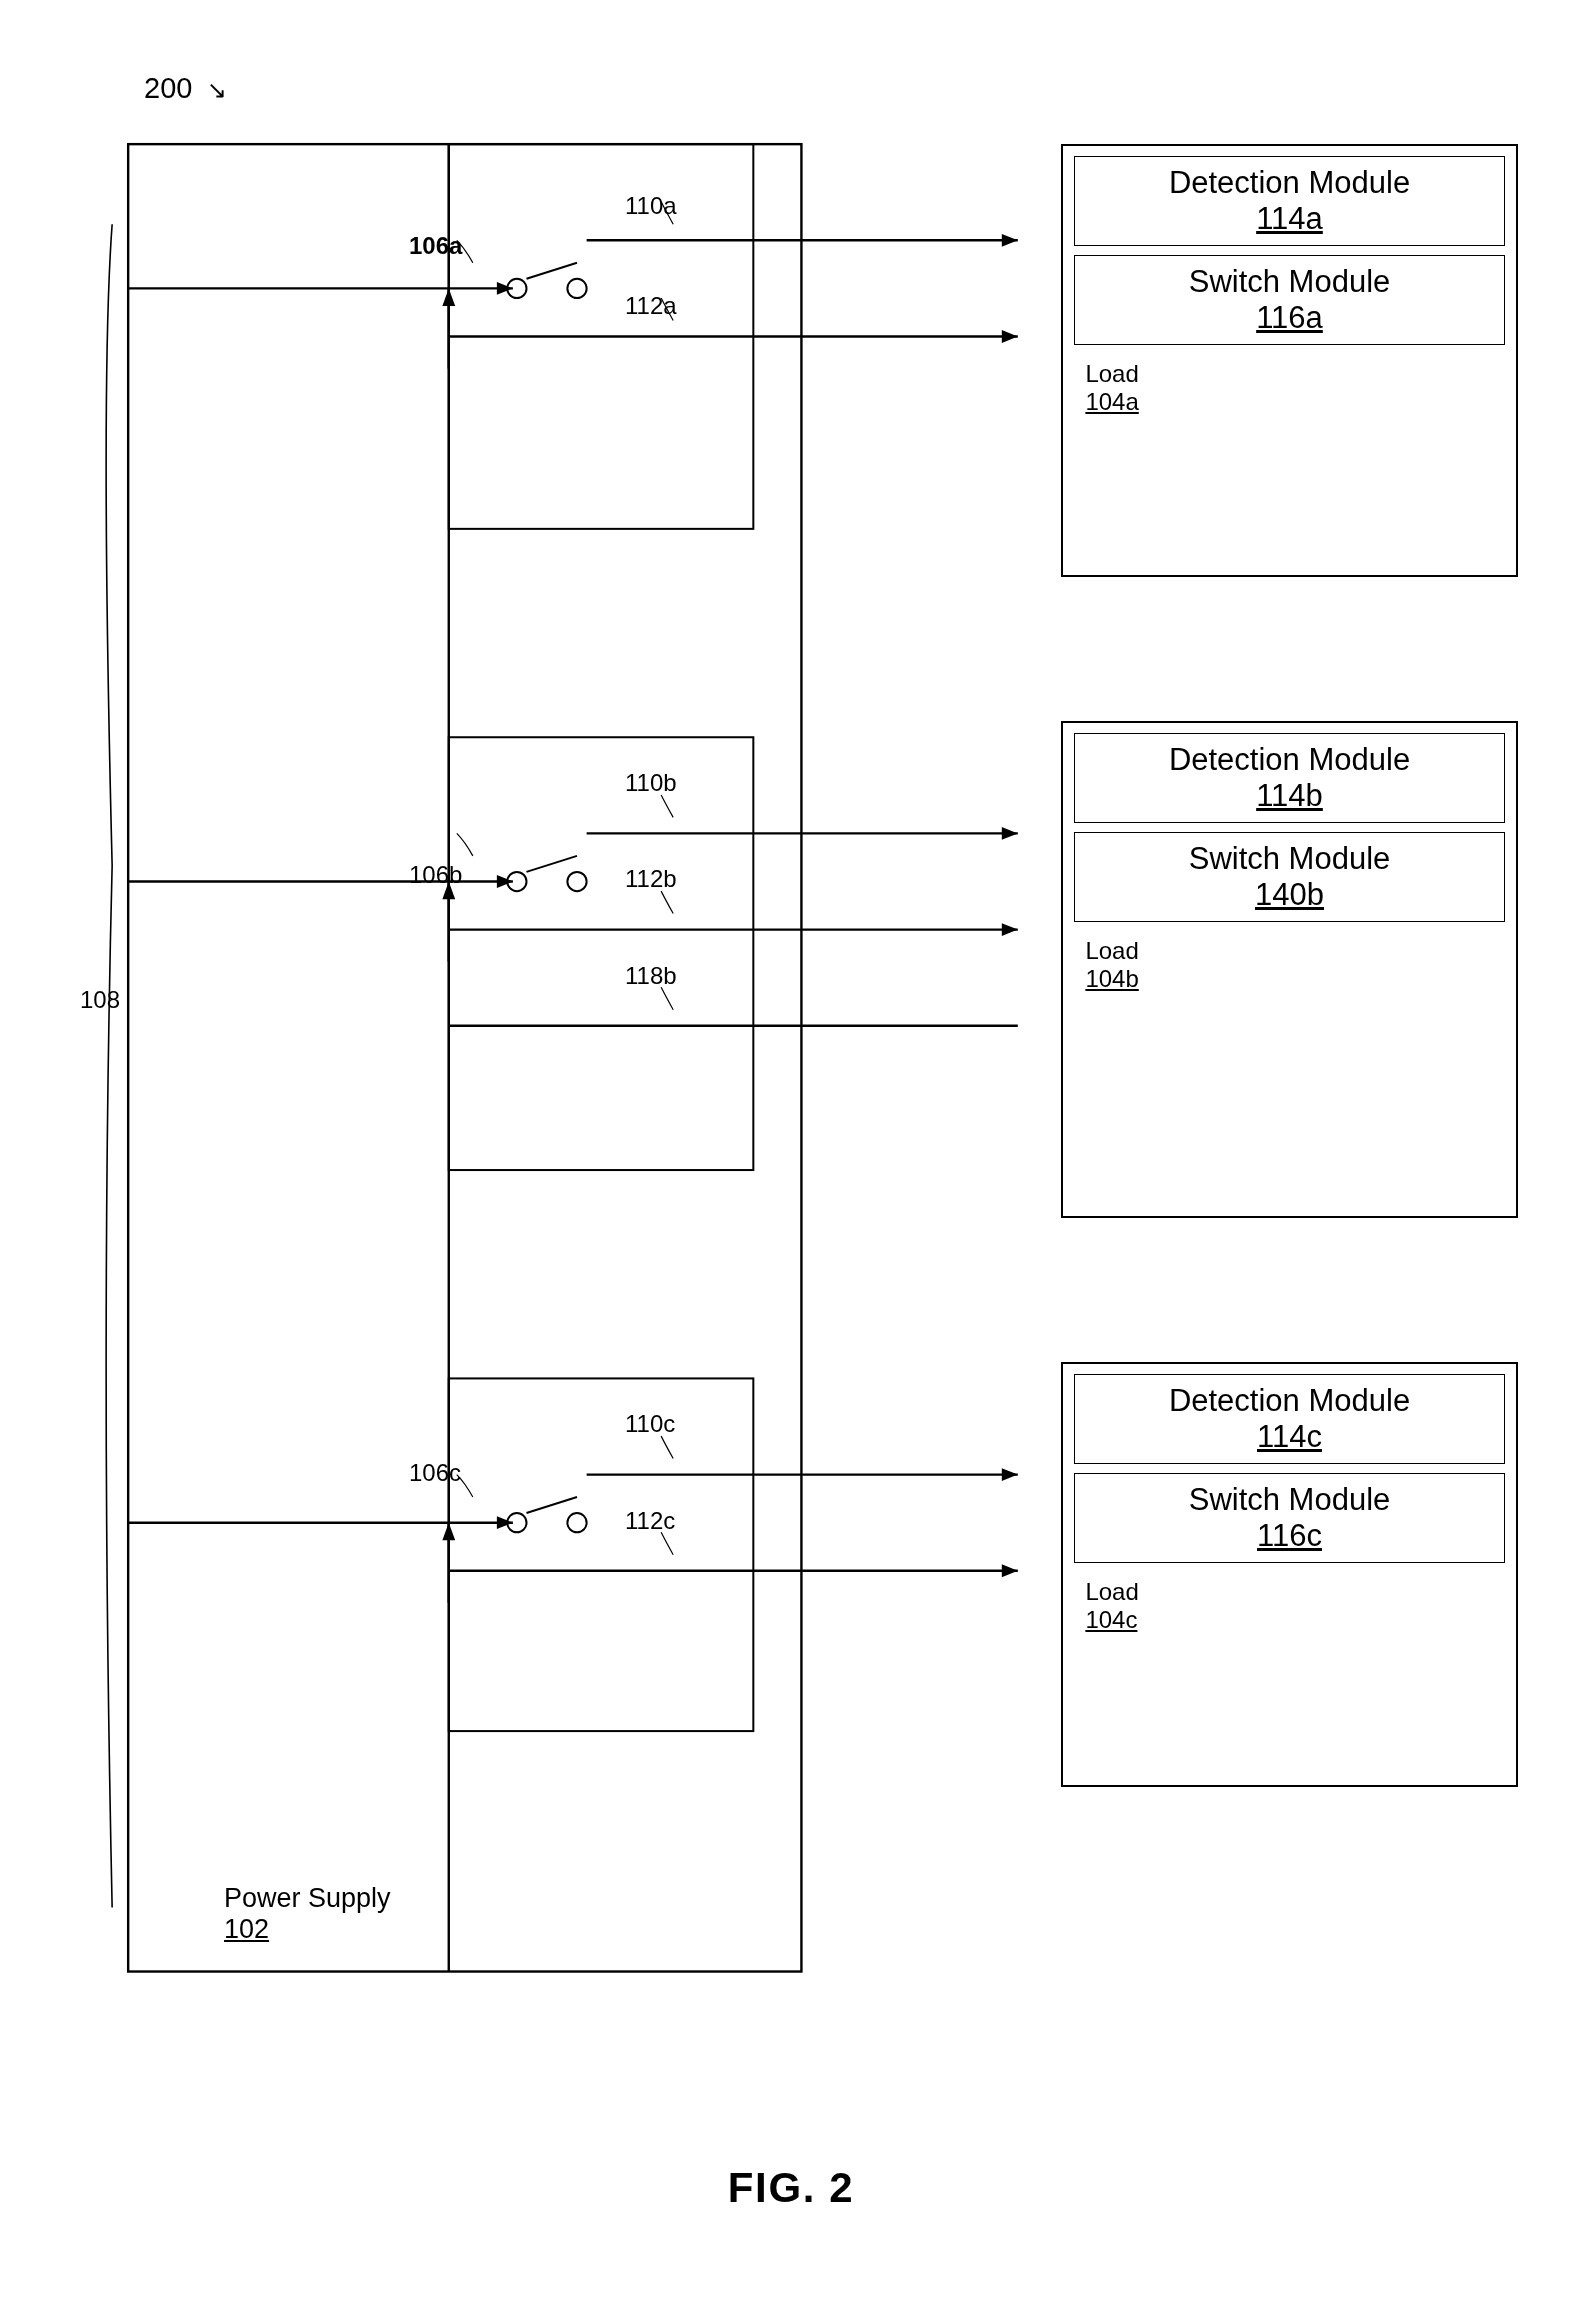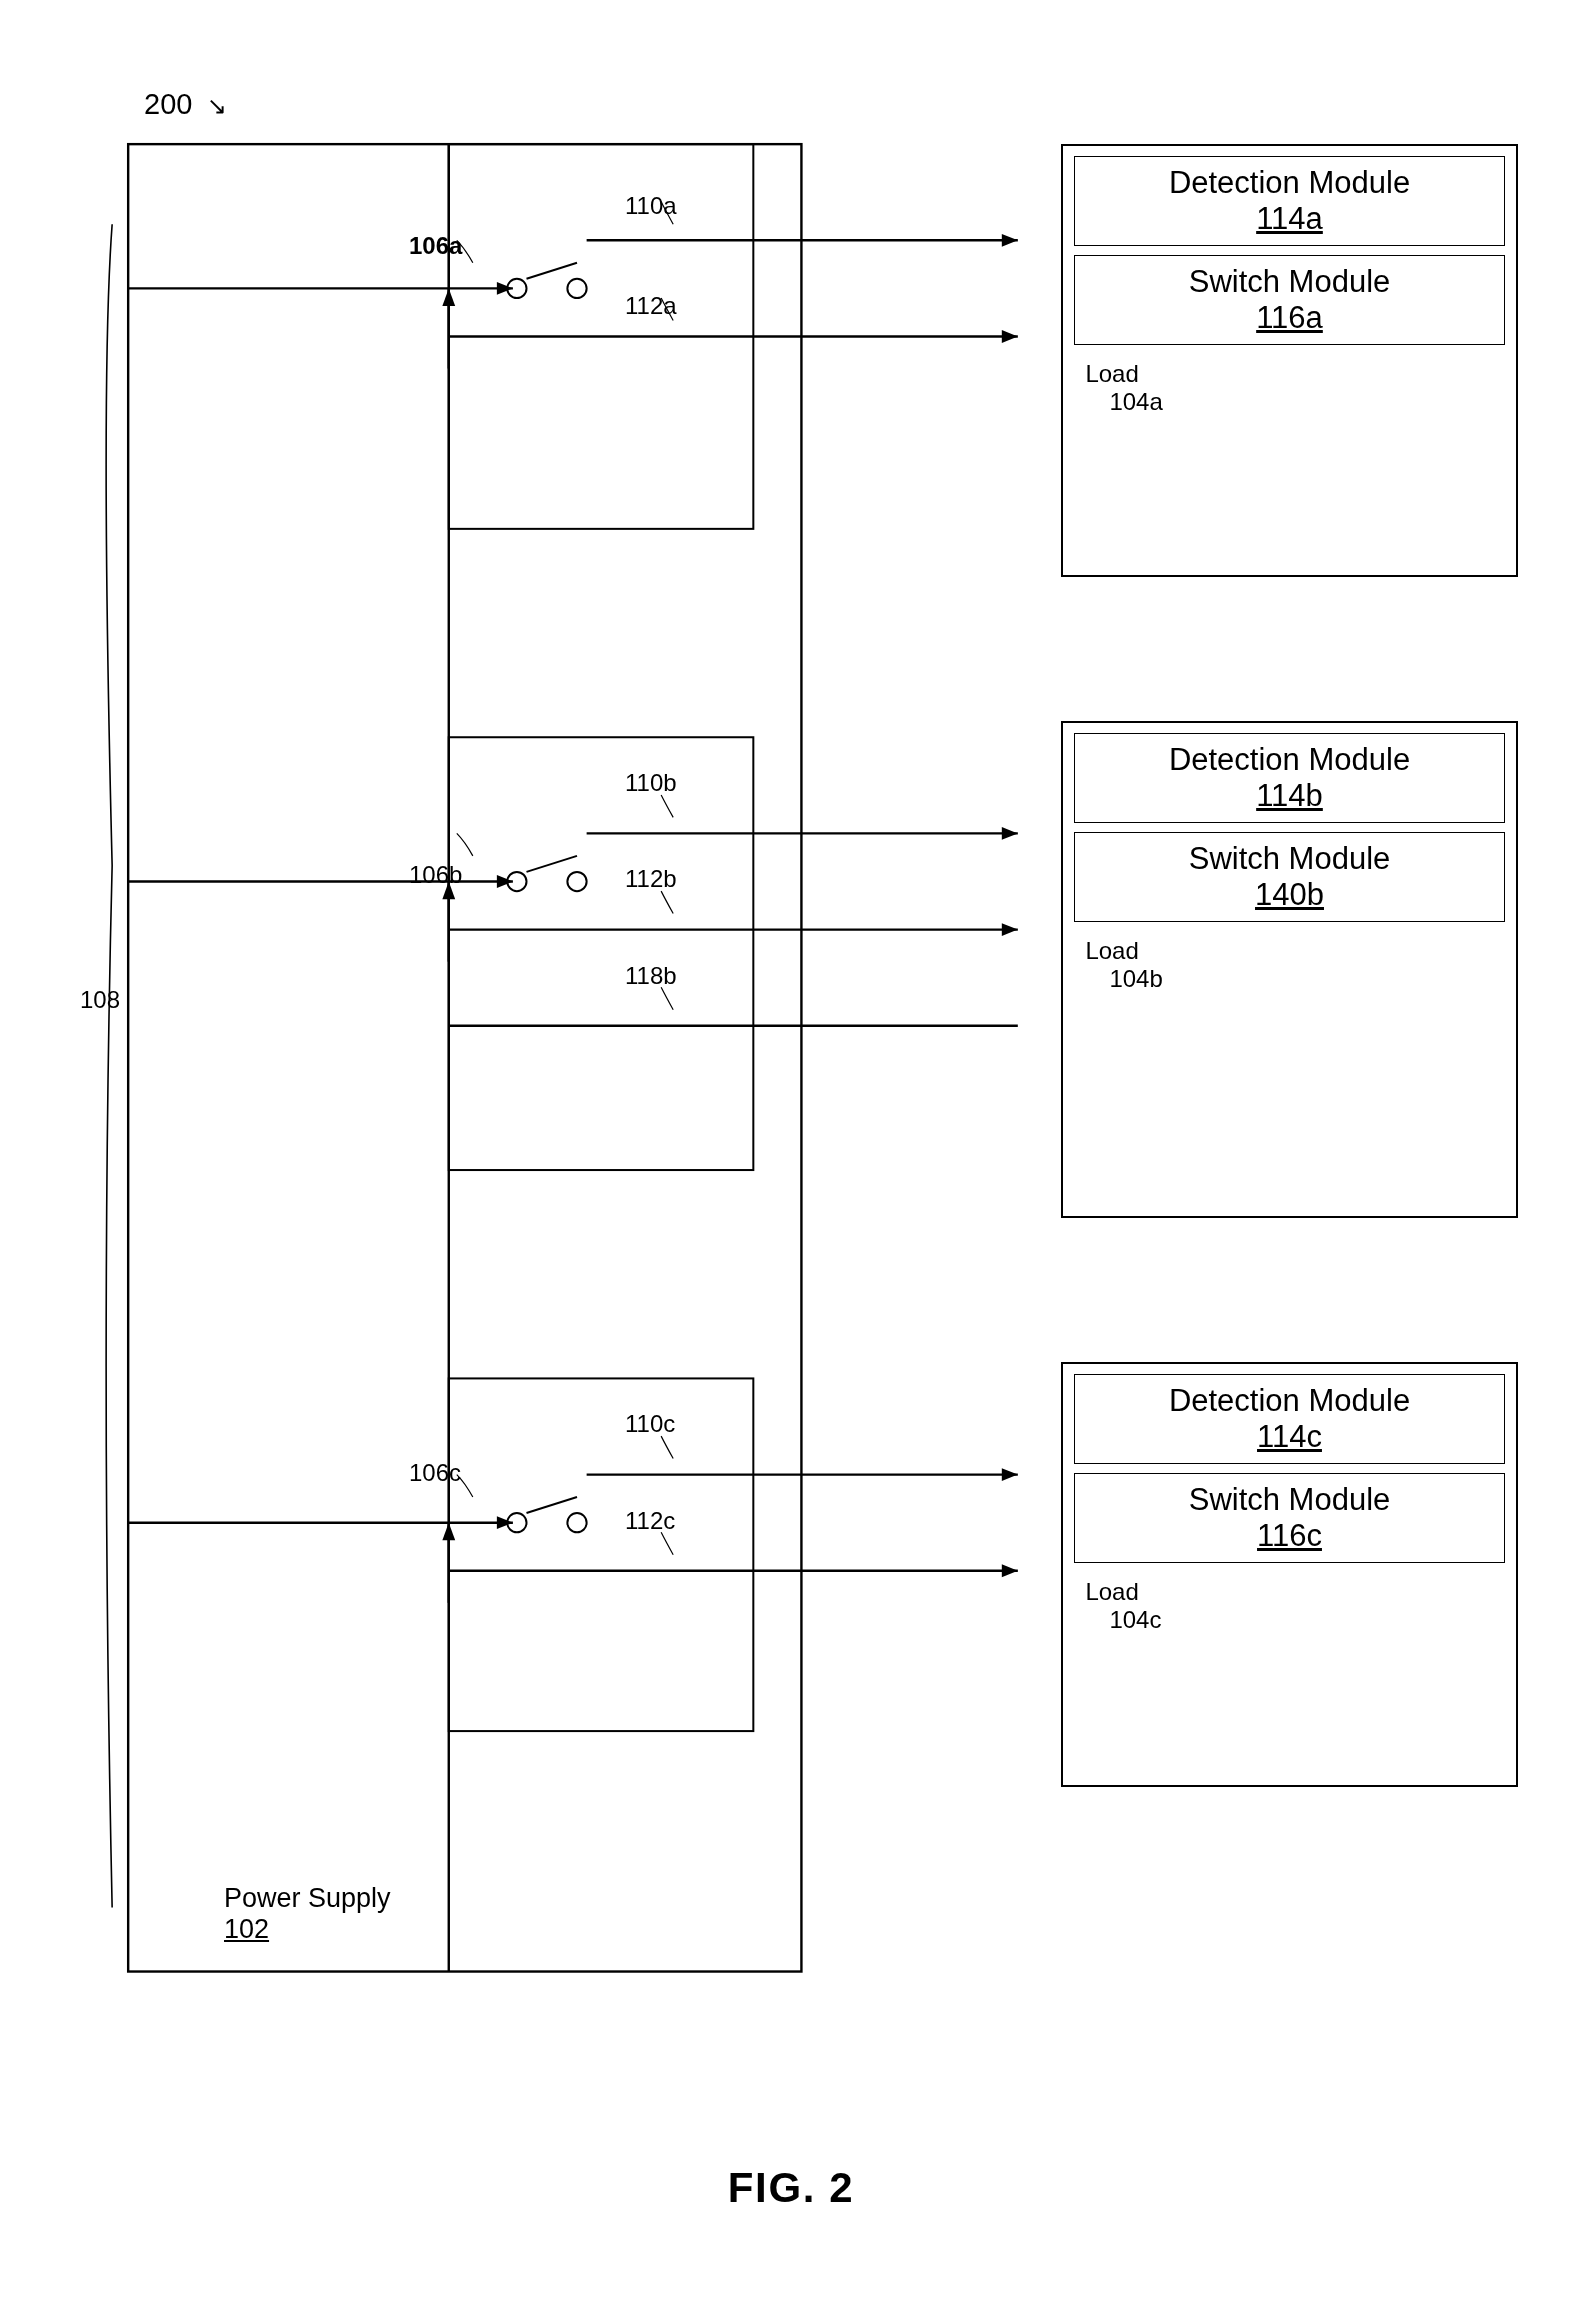--- a/index.html
+++ b/index.html
@@ -73,35 +73,35 @@
       text-decoration: underline;
     }
 
     .load-box {
       margin: 6.4px 11.2px;
       padding: 4.8px 11.2px;
       font-size: 24px;
       text-align: left;
     }
     .load-box .underline {
-      margin-left: 24px;
+      text-decoration: underline;
     }
 
     
     .ref-label {
       position: absolute;
       font-size: 24px;
     }
   </style>
 </head>
 <body>
 
 <div class="diagram-container">
 
-  <div style="position:absolute; top:8px; left:80px; font-size:29px;margin-top:16px;">
+  <div style="position:absolute; top:8px; left:80px; font-size:29px;">
     <span>200</span>
     <span style="display:inline-block; margin-left:6.4px; font-size:24px;">↘</span>
   </div>
 
   <svg class="wiring-svg" viewBox="0 0 1814 2700" xmlns="http://www.w3.org/2000/svg">
 
     <rect x="80" y="100" width="840" height="2280" fill="none" stroke="#000" stroke-width="3"></rect>
 
     <line x1="480" y1="100" x2="480" y2="2380" stroke="#000" stroke-width="3"></line>
 

